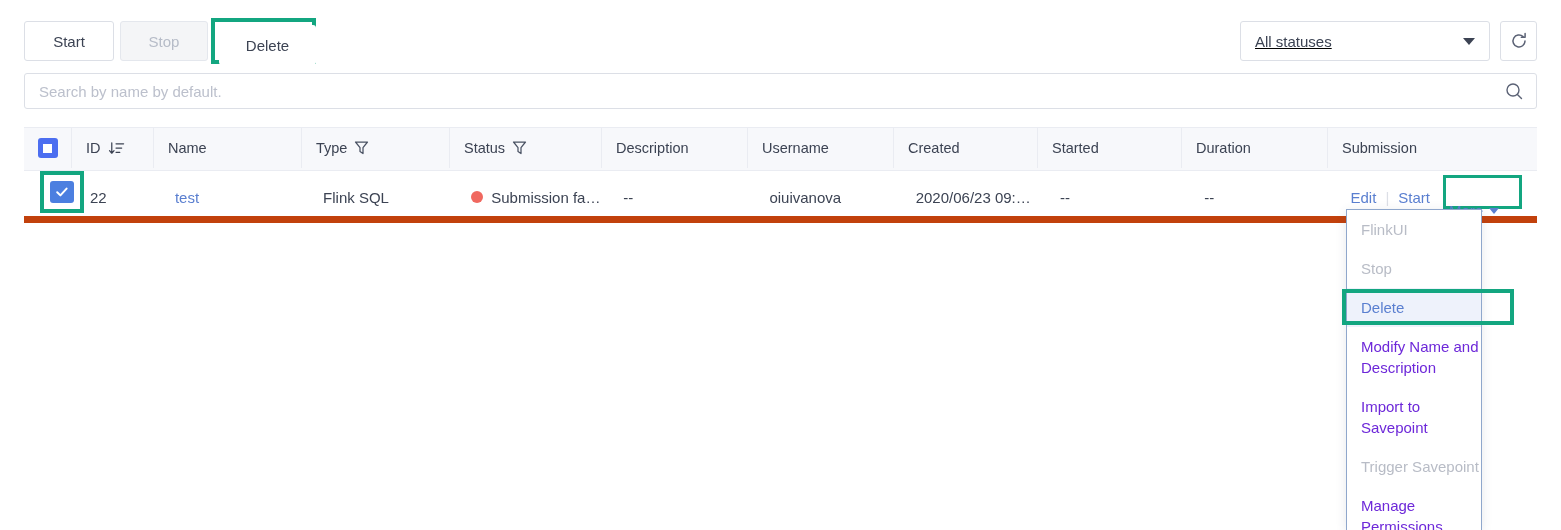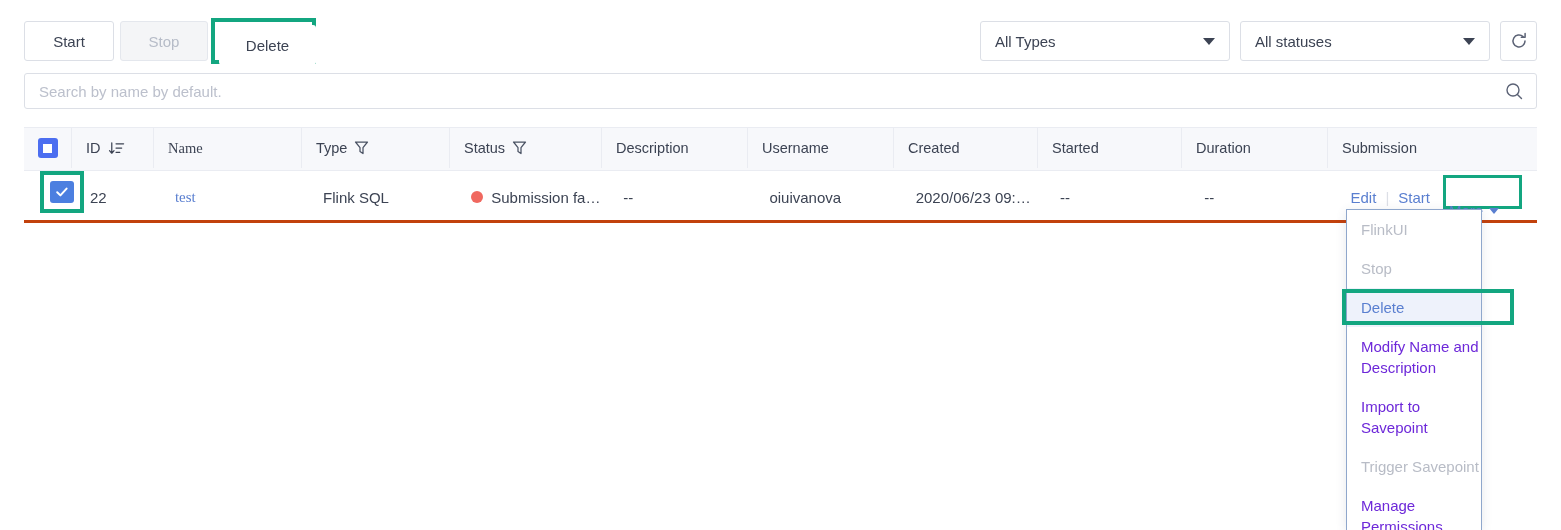--- a/index.html
+++ b/index.html
@@ -36,21 +36,21 @@
   .hl-wrap { position: absolute; border: 4px solid #13a680; background: transparent; }
   #hl-delete { left: 211px; top: 18px; width: 105px; height: 46px; }
   #btn-delete { left: 4px; top: 3px; width: 97px; height: 40px; position:absolute; border:none; background:#fff; }
 
   .select {
     position: absolute; top: 21px; height: 40px;
     border: 1px solid #dcdfe6; border-radius: 3px; background: #fff;
     display: flex; align-items: center; cursor: pointer;
   }
   #select-type { left: 980px; width: 250px; }
-  #select-status { left: 1240px; width: 250px; }
+  #select-status { left: 1240px; width: 250px; text-decoration: underline; }
   .select .sel-label { flex: 1; padding-left: 14px; font-size: 15px; color: #3c4353; }
   .caret { width: 0; height: 0; border-left: 6px solid transparent; border-right: 6px solid transparent;
            border-top: 7px solid #3c4353; margin-right: 14px; }
 
   #btn-refresh {
     position: absolute; left: 1500px; top: 21px; width: 37px; height: 40px;
     border: 1px solid #dcdfe6; border-radius: 3px; background: #fff;
     display:flex; align-items:center; justify-content:center; cursor:pointer;
   }
 
@@ -70,28 +70,28 @@
 
   
   .table { position: absolute; left: 24px; top: 127px; width: 1513px; }
   .trow { display: flex; width: 1513px; }
   .thead { height: 44px; background: #f7f8fb; border-top: 1px solid #eaecf2; border-bottom: 1px solid #eaecf2; }
   .thead .cell {
     display: flex; align-items: center; font-size: 14.5px; color: #3c4353;
     border-right: 1px solid #eaecf2; height: 40px; padding-left: 14px; gap: 7px;
   }
   .thead .cell:last-child { border-right: none; }
-  .tbody-row { height: 52px; border-bottom: 3px solid #c2410c; background:#fff;gap:6px; }
+  .tbody-row { height: 52px; border-bottom: 7px solid #c2410c; background:#fff;gap:6px; }
   .tbody-row .cell {
     display: flex; align-items: center; font-size: 15px; color: #3c4353;
     height: 52px; padding-left: 14px; gap: 8px; position: relative;
   }
   .c-check { width: 48px; padding-left: 0 !important; justify-content: center; }
   .c-id   { width: 82px; }
-  .c-name { width: 148px; font-family: Liberation Serif, serif; }
+  .c-name { width: 148px; }
   .c-type { width: 148px; }
   .c-status { width: 152px; }
   .c-desc { width: 146px; }
   .c-user { width: 146px; }
   .c-created { width: 144px; }
   .c-started { width: 144px; }
   .c-duration { width: 146px; }
   .c-op { width: 209px; }
 
   .link { color: #5a7fd0; cursor: pointer; }
@@ -154,24 +154,20 @@
     <div class="btn disabled" id="btn-stop">
       <span>Stop</span>
     </div>
 
     <div class="hl-wrap" id="hl-delete">
       <div class="btn" id="btn-delete">
         <span>Delete</span>
       </div>
     </div>
 
-    <div class="select" id="select-type">
-      <span class="sel-label">All Types</span>
-      <span class="caret"></span>
-    </div>
 
     <div class="select" id="select-status">
       <span class="sel-label">All statuses</span>
       <span class="caret"></span>
     </div>
 
     <div id="btn-refresh">
       <svg width="20" height="20" viewBox="0 0 20 20">
         <path d="M16 10a6 6 0 1 1-1.9-4.4" fill="none" stroke="#5b6275" stroke-width="1.5" stroke-linecap="round"></path>
         <path d="M16.1 2.4 L16.1 6.3 L12.3 6.3" fill="none" stroke="#5b6275" stroke-width="1.5" stroke-linecap="round" stroke-linejoin="round"></path>

